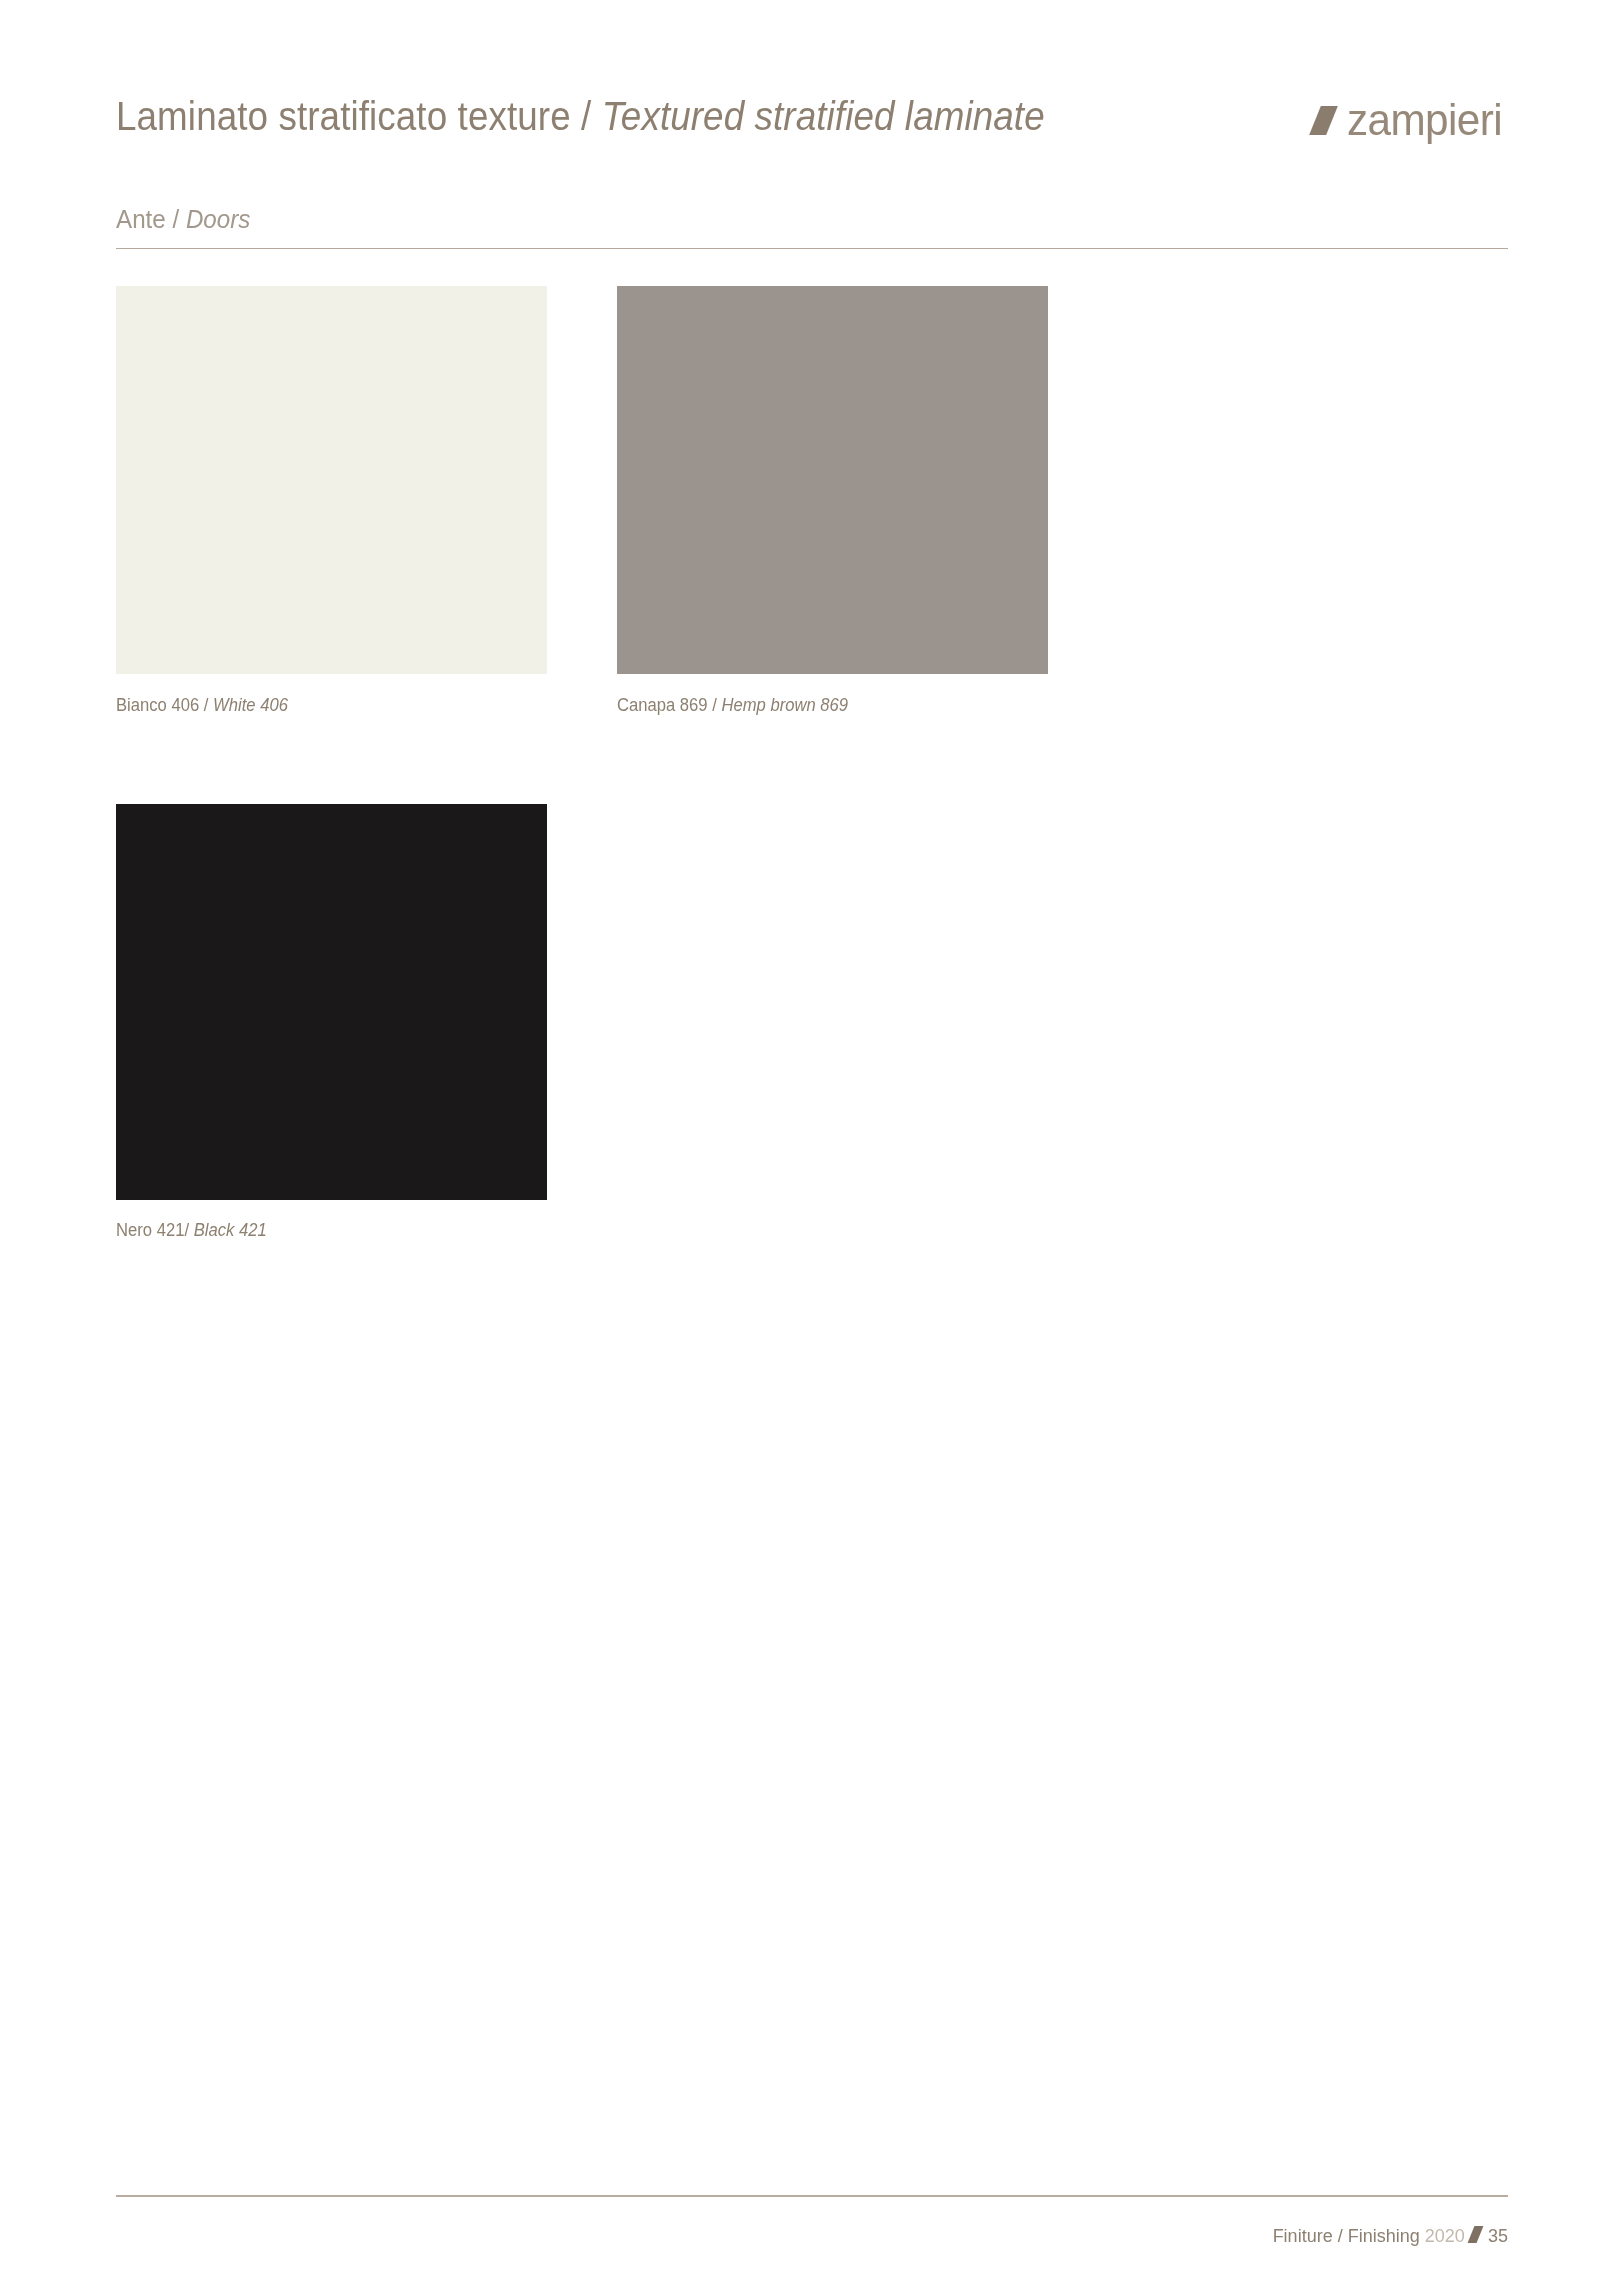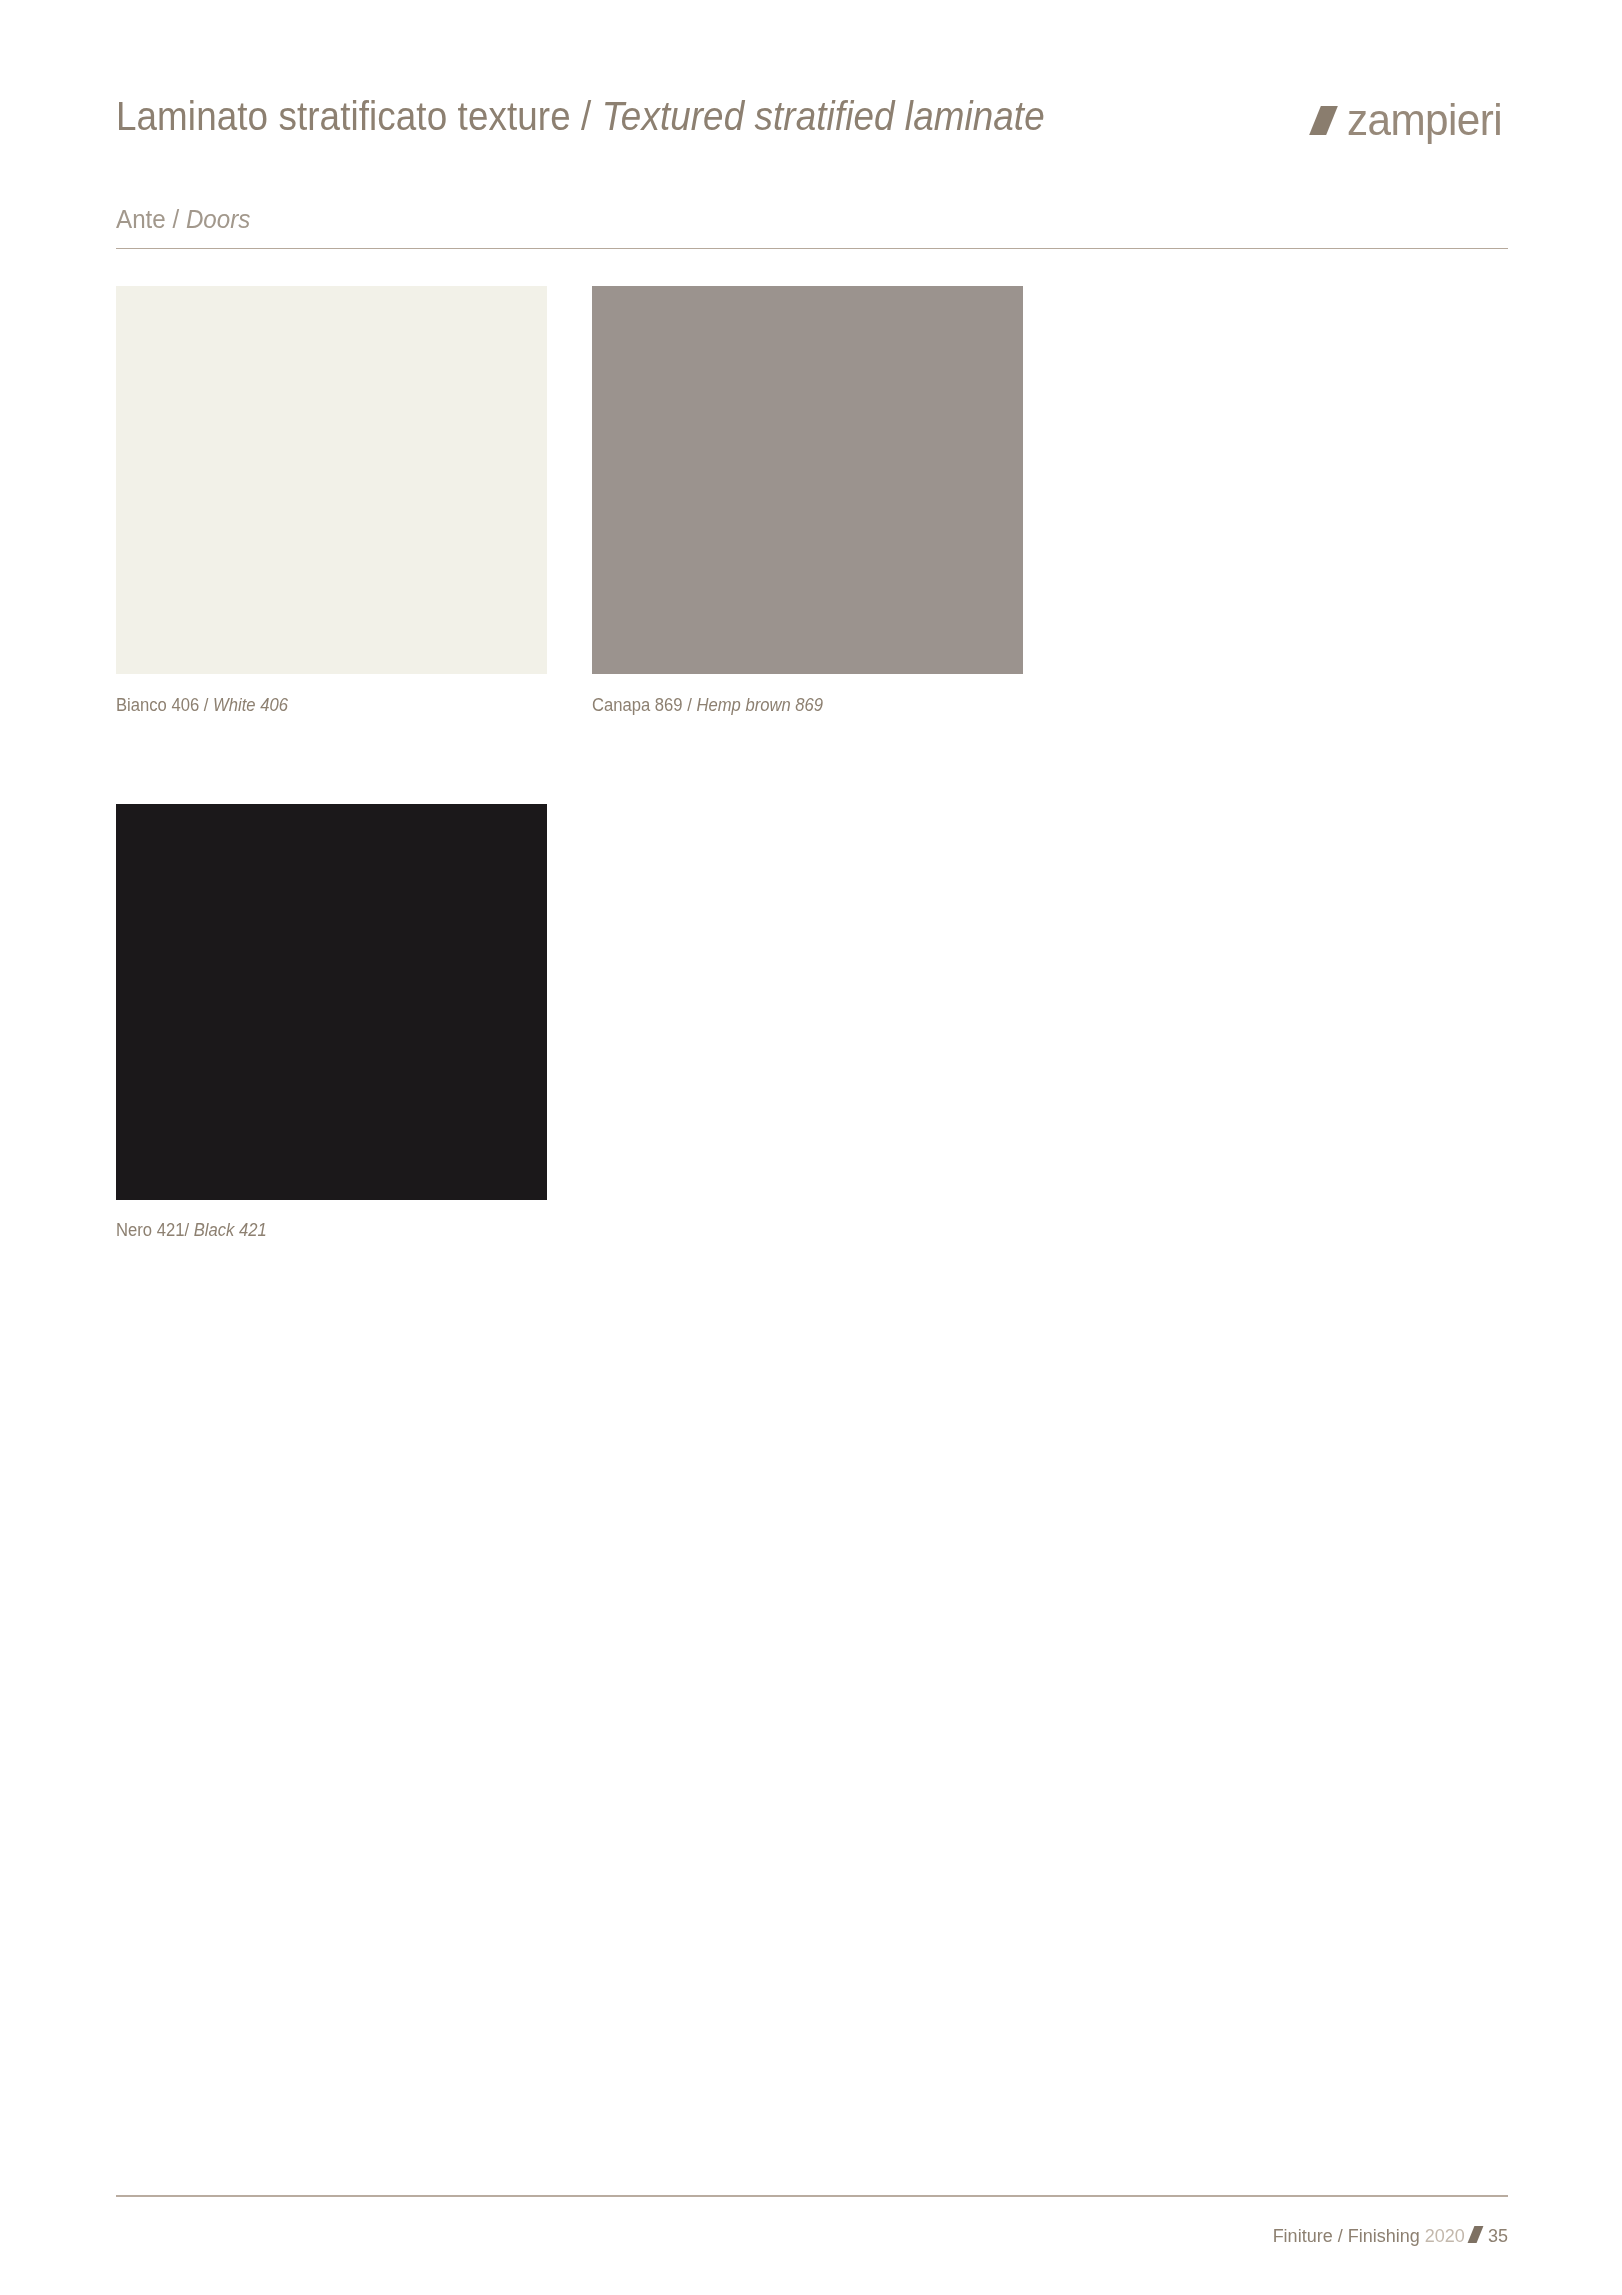--- a/index.html
+++ b/index.html
@@ -106,21 +106,21 @@
 
   
   .grid {
     position: absolute;
     left: 116px;
     top: 270px;
     width: 1392px;
   }
   .row {
     display: flex;
-    gap: 45px;
+    gap: 70px;
   }
   .row-2 { margin-top: 88px; }
 
   .swatch-cell {
     width: 431px;
     position: relative;
   }
   .swatch {
     width: 431px;
     height: 388px;

